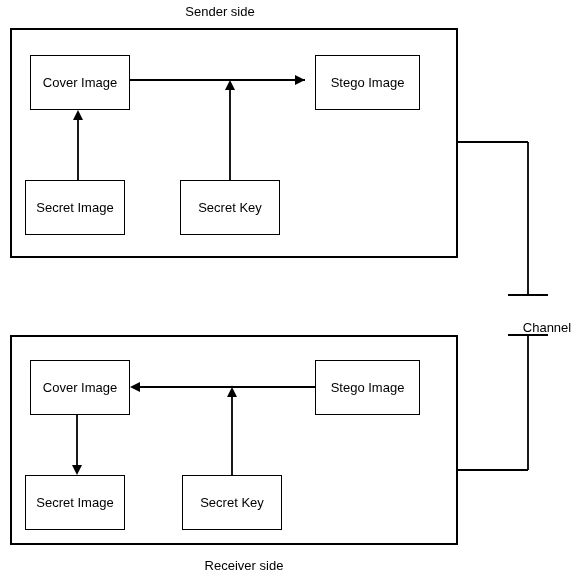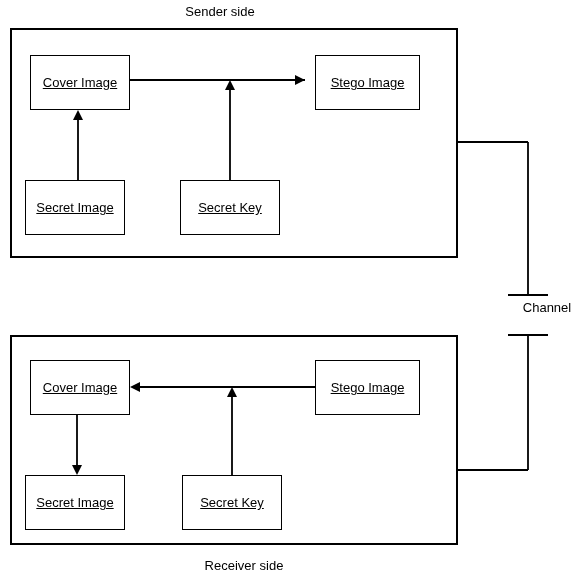--- a/index.html
+++ b/index.html
@@ -18,21 +18,20 @@
   .box {
     position: absolute;
     border: 1.5px solid #000;
     background: #fff;
     display: flex;
     align-items: center;
     justify-content: center;
     text-align: center;
     padding: 4px;
     box-sizing: border-box;
-    text-decoration: underline;
   }
   .outer {
     position: absolute;
     border: 2.5px solid #000;
     background: transparent;
     box-sizing: border-box;
   }
   .label {
     position: absolute;
     text-align: center;
@@ -67,21 +66,21 @@
   <svg class="arrow" style="left:68px; top:110px; width:20px; height:70px;">
     <line x1="10" y1="70" x2="10" y2="10" stroke="#000" stroke-width="1.8"></line>
     <polygon points="10,0 5,10 15,10" fill="#000"></polygon>
   </svg>
 
   <svg class="arrow" style="left:220px; top:80px; width:20px; height:100px;">
     <line x1="10" y1="100" x2="10" y2="10" stroke="#000" stroke-width="1.8"></line>
     <polygon points="10,0 5,10 15,10" fill="#000"></polygon>
   </svg>
 
-  <div class="label" style="left:512px; top:300px; width:70px;">Channel</div>
+  <div class="label" style="left:512px; top:320px; width:70px;">Channel</div>
 
   <svg class="arrow" style="left:458px; top:140px; width:100px; height:360px;">
 
     <line x1="0" y1="2" x2="70" y2="2" stroke="#000" stroke-width="1.8"></line>
 
     <line x1="70" y1="2" x2="70" y2="155" stroke="#000" stroke-width="1.8"></line>
 
     <line x1="50" y1="155" x2="90" y2="155" stroke="#000" stroke-width="1.8"></line>
 
     <line x1="50" y1="195" x2="90" y2="195" stroke="#000" stroke-width="1.8"></line>

